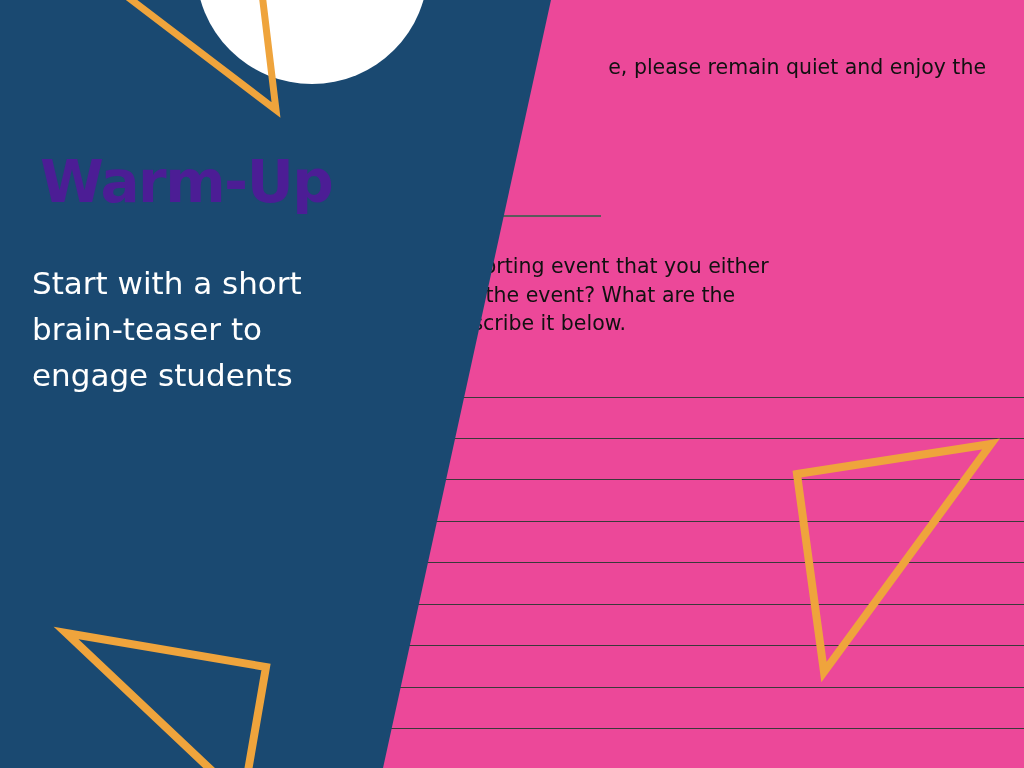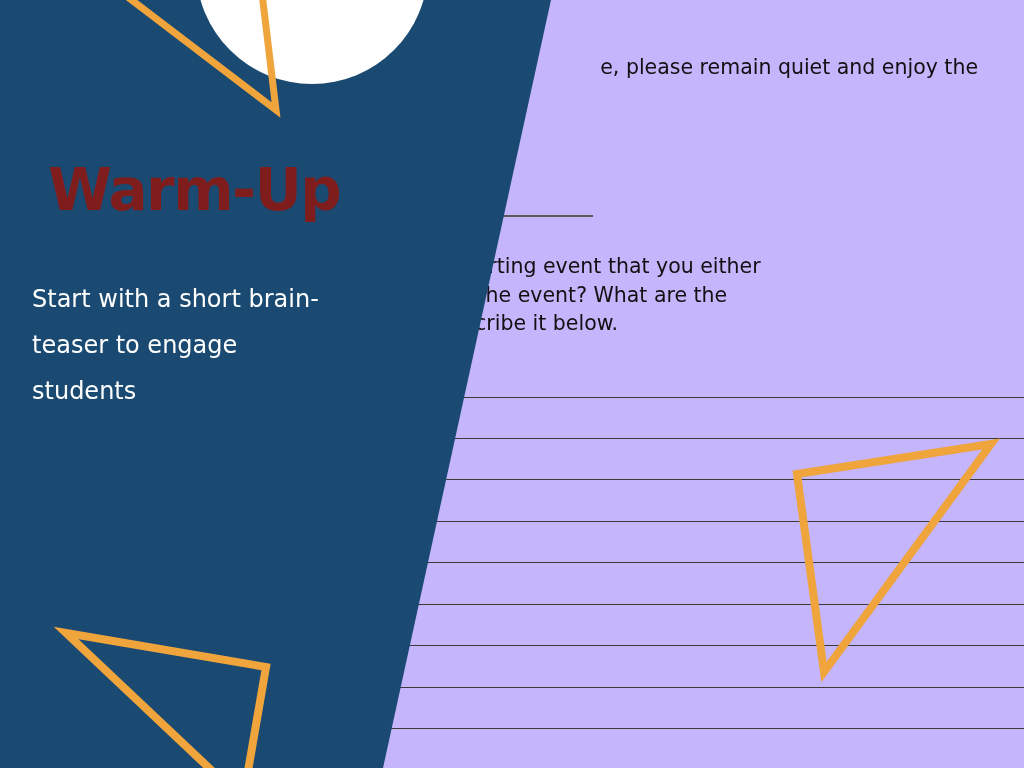--- a/index.html
+++ b/index.html
@@ -16,21 +16,22 @@
     width: 1024px;
     height: 768px;
     overflow: hidden;
     background: #ffffff;
   }
 
   
   .worksheet {
     position: absolute;
     inset: 0;
-    background: #c4b5fd;
+    background: #ec4899;
+    margin-left: 8px;
   }
   .ws-top-line {
     position: absolute;
     left: 0;
     top: 53px;
     width: 1024px;
     font-family: "DejaVu Sans", sans-serif;
     font-size: 20.5px;
     line-height: 28px;
     color: #111111;
@@ -91,30 +92,30 @@
     left: 32px;
     top: 148px;
     width: 370px;
   }
   .panel-title {
     font-family: "DejaVu Sans", sans-serif;
     font-weight: bold;
     font-size: 58px;
     line-height: 0.93;
     letter-spacing: -1.5px;
-    color: #7f1d1d;
-    margin: 16px;
+    color: #4c1d95;
+    margin: 8px;
   }
   .panel-title .tline { display: block; }
   .panel-sub {
     margin: 0;
     padding-top: 42px;
     font-family: "DejaVu Sans", sans-serif;
     font-weight: normal;
-    font-size: 24px;
+    font-size: 31px;
     line-height: 46px;
     color: #ffffff;
     width: 300px;
   }
 </style>
 </head>
 <body>
 
 <div id="slide">
 

